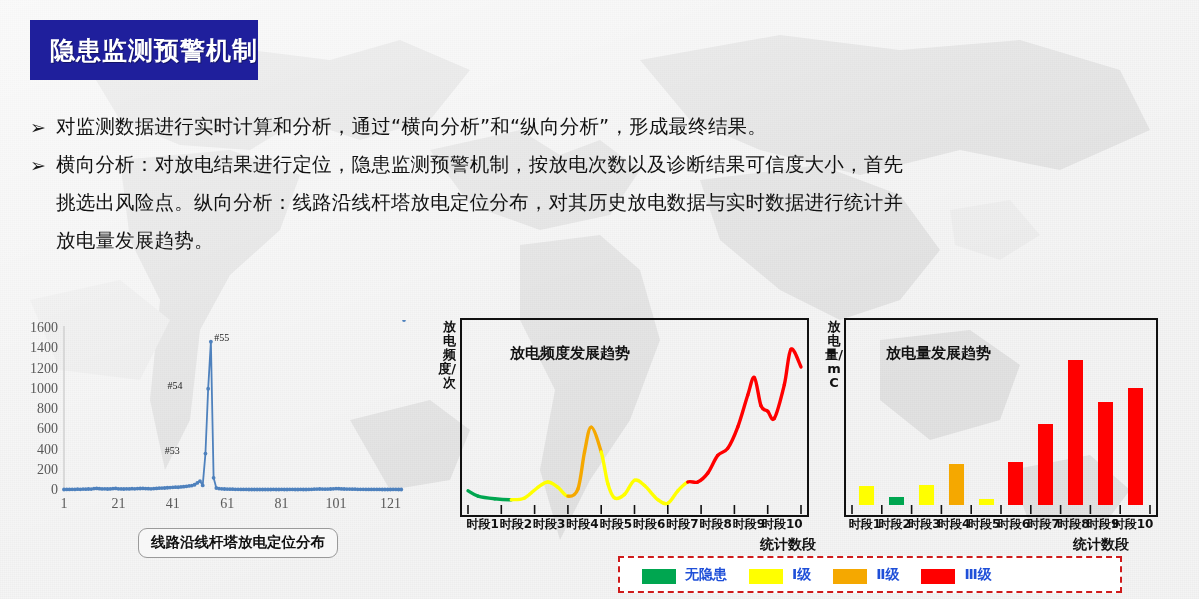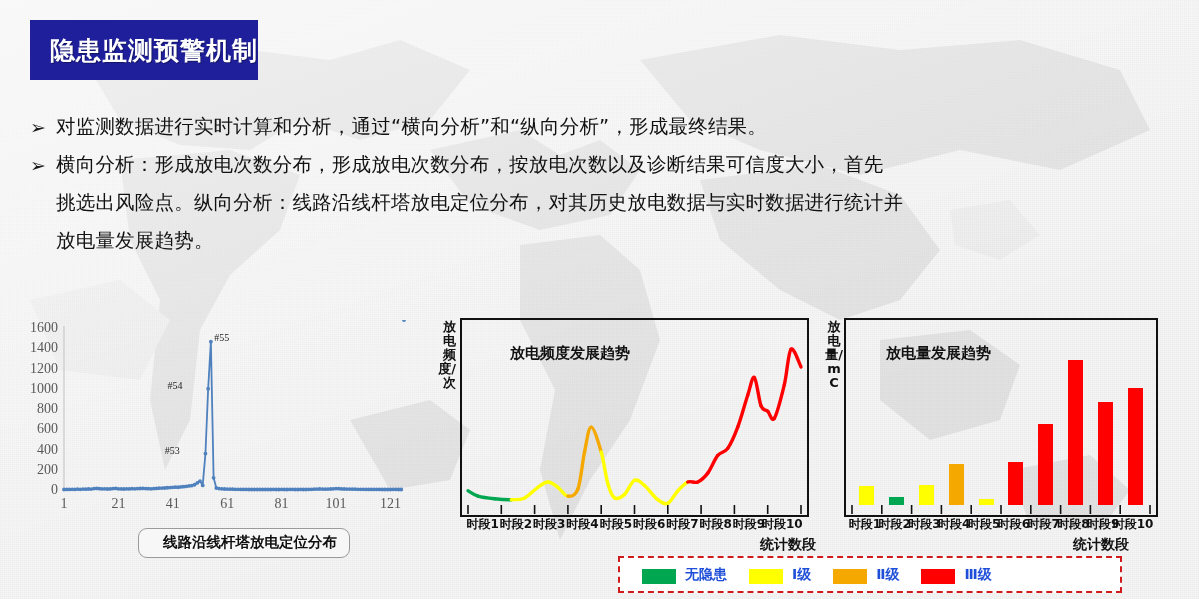--- a/index.html
+++ b/index.html
@@ -59,21 +59,21 @@
     position:absolute;transform:translateX(-50%);
     font-family:"Liberation Serif","DejaVu Serif",serif;
     font-size:14px;color:#595959;
   }
   .c1-ann{
     position:absolute;font-family:"Liberation Serif","DejaVu Serif",serif;
     font-size:10px;color:#1c1c1c;white-space:nowrap;
   }
   .c1-caption{
     position:absolute;left:120px;top:208px;
-    padding:4px 12px 5px 24px;border:1px solid #9a9a9a;border-radius:9px;
+    padding:4px 12px 5px 12px;border:1px solid #9a9a9a;border-radius:9px;
     background:#f7f7f7;color:#101010;font-size:14.5px;font-weight:bold;
     font-family:"DejaVu Sans","Liberation Sans",sans-serif;white-space:nowrap;
   }
 
   
   .chart2{position:absolute;left:432px;top:312px;width:390px;height:240px;}
   .c2-box{position:absolute;left:28px;top:6px;width:345px;height:195px;border:2px solid #111;background:transparent;}
   .c2-ylab{
     position:absolute;left:4px;top:8px;width:20px;
     font-family:"DejaVu Sans","Liberation Sans",sans-serif;
@@ -164,21 +164,21 @@
     <span class="t">隐患监测预警机制</span>
   </div>
 
   <div class="bullets">
     <div class="bullet">
       <span class="mark">➢</span>
       <span class="txt">对监测数据进行实时计算和分析，通过“横向分析”和“纵向分析”，形成最终结果。</span>
     </div>
     <div class="bullet">
       <span class="mark">➢</span>
-      <span class="txt">横向分析：形成放电次数分布，形成放电次数分布，按放电次数以及诊断结果可信度大小，首先</span>
+      <span class="txt">横向分析：对放电结果进行定位，隐患监测预警机制，按放电次数以及诊断结果可信度大小，首先</span>
     </div>
     <div class="bullet">
       <span class="mark"></span>
       <span class="txt">挑选出风险点。纵向分析：线路沿线杆塔放电定位分布，对其历史放电数据与实时数据进行统计并</span>
     </div>
     <div class="bullet">
       <span class="mark"></span>
       <span class="txt">放电量发展趋势。</span>
     </div>
   </div>

